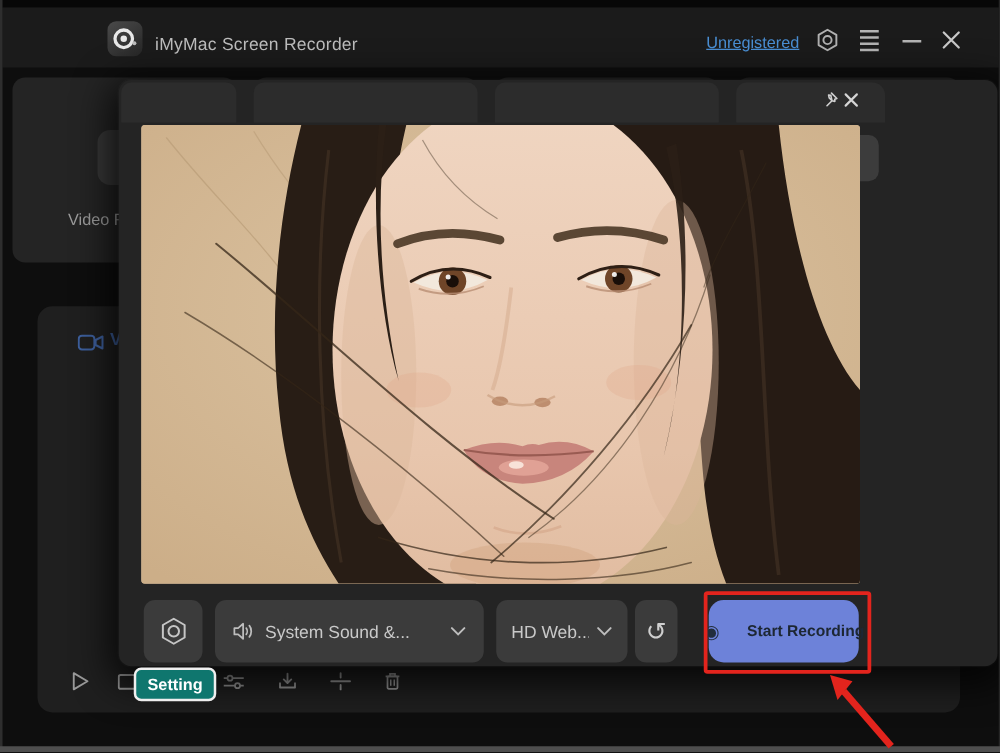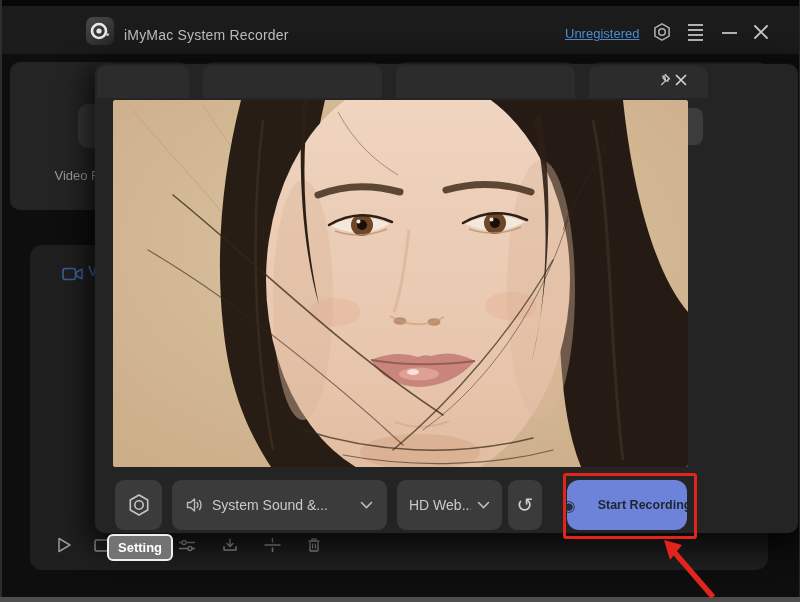--- a/index.html
+++ b/index.html
@@ -59,40 +59,40 @@
   .dd-text{font-size:14px;color:#c9c9c9;white-space:nowrap;overflow:hidden;flex:1;margin-left:8px;}
   .dd-text.noicon{margin-left:0;}
   .chev{flex:0 0 auto;margin-left:6px;}
   .start-btn{left:472px;width:120px;background:#6d82d9;border-radius:12px;justify-content:center;color:#1d2733;}
   .start-label{font-size:12.5px;font-weight:bold;color:#1d2733;margin-left:22px;white-space:nowrap;}
   .record-glyph{font-size:15px;color:#222d3b;line-height:1;}
 
   
   .red-rect{left:563px;top:473px;width:134px;height:66px;border:3px solid #e3241d;border-radius:3px;
             box-sizing:border-box;z-index:40;pointer-events:none;}
-  .tooltip{left:107px;top:534px;padding:4px 9px;background:#737373;border:2px solid #efefef;
+  .tooltip{left:107px;top:534px;padding:4px 9px;background:#0f766e;border:2px solid #efefef;
            border-radius:6px;font-size:13px;font-weight:bold;color:#fff;z-index:45;white-space:nowrap;}
   .arrow-svg{left:655px;top:536px;z-index:50;pointer-events:none;}
 </style>
 </head>
 <body>
 
 <div class="stage">
 
   <div class="abs top-strip"></div>
   <div class="abs titlebar"></div>
 
   <div class="abs logo">
     <svg width="28" height="28" viewBox="0 0 28 28">
       <circle cx="13" cy="14" r="7" fill="none" stroke="#e9e9e9" stroke-width="2.6"></circle>
       <circle cx="13" cy="14" r="2.6" fill="#e9e9e9"></circle>
       <circle cx="21.5" cy="17.5" r="1.6" fill="#bdbdbd"></circle>
     </svg>
   </div>
-  <div class="abs app-title">iMyMac System Recorder</div>
+  <div class="abs app-title">iMyMac Screen Recorder</div>
   <div class="abs unregistered">Unregistered</div>
 
   <div class="abs tb-icon" style="left:652px;">
     <svg width="22" height="22" viewBox="0 0 22 22">
       <polygon points="11,2 18.8,6.5 18.8,15.5 11,20 3.2,15.5 3.2,6.5" fill="none" stroke="#b0b0b0" stroke-width="1.7" stroke-linejoin="round"></polygon>
       <circle cx="11" cy="11" r="3.6" fill="none" stroke="#b0b0b0" stroke-width="1.7"></circle>
     </svg>
   </div>
   <div class="abs tb-icon menu-lines" style="left:685px;flex-direction:column;">
     <div></div>

